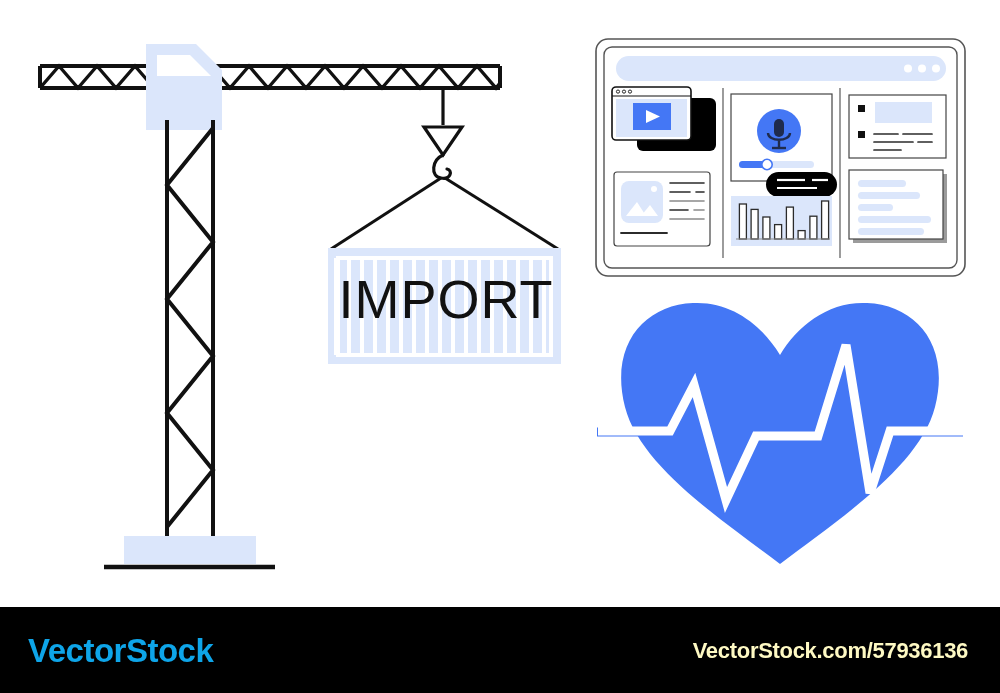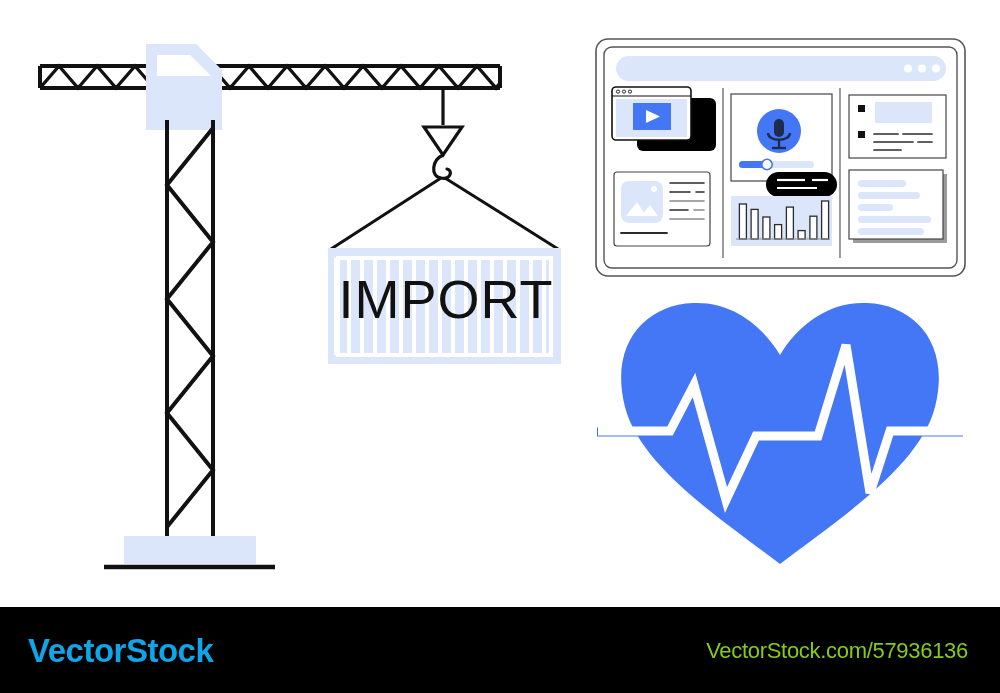--- a/index.html
+++ b/index.html
@@ -16,21 +16,21 @@
     background:#000000;
   }
   #brand{
     position:absolute;left:28px;top:27px;
     color:#0ea5e9;font-size:33px;font-weight:bold;
     letter-spacing:-0.5px;line-height:33px;
     font-family:"Liberation Sans", sans-serif;
   }
   #watermark{
     position:absolute;right:32px;top:33px;
-    color:#84cc16;font-size:22px;font-weight:normal;
+    color:#fef9c3;font-size:22px;font-weight:bold;
     letter-spacing:-0.3px;line-height:22px;
     font-family:"Liberation Sans", sans-serif;
   }
   
   #importLabel{
     position:absolute;left:330px;top:272px;width:232px;
     text-align:center;font-size:54px;letter-spacing:1px;
     color:#111111;font-family:"Liberation Sans", sans-serif;
     line-height:54px;
   }

